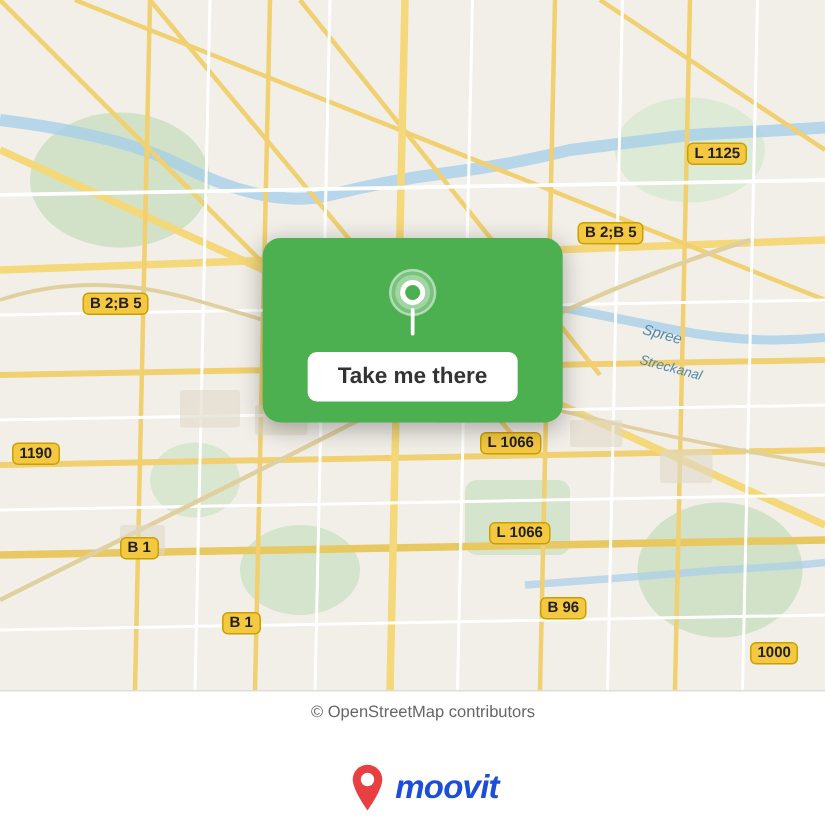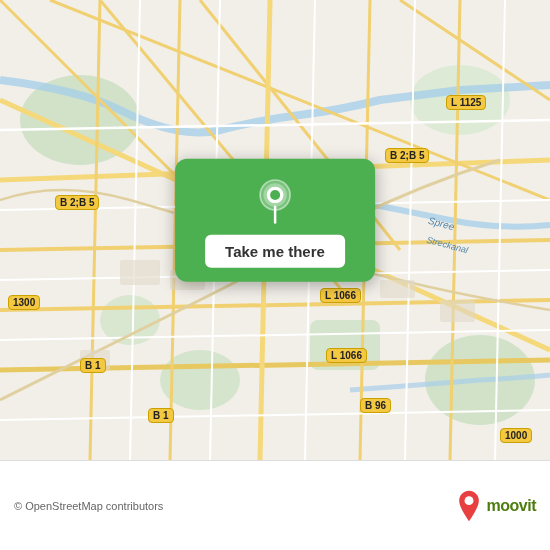--- a/index.html
+++ b/index.html
@@ -61,21 +61,22 @@
     }
 
     #bottom-bar {
       width: 550px;
       height: 90px;
       background: white;
       border-top: 1px solid #ddd;
       display: flex;
       align-items: center;
       justify-content: space-between;
-      padding: 8px 14px 8px 14px;
+      padding: 8px 14px 8px 28px;
+      flex-direction: column;
     }
 
     #bottom-left {
       display: flex;
       flex-direction: column;
       gap: 4px;
       flex: 1;
     }
 
     #osm-credit {
@@ -96,24 +97,25 @@
       gap: 4px;
       flex-shrink: 0;
     }
 
     #moovit-pin {
       width: 28px;
       height: 34px;
     }
 
     #moovit-text {
-      font-size: 16px;
+      font-size: 22px;
       font-weight: 700;
-      color: #4d7c0f;
+      color: #1d4ed8;
       letter-spacing: -0.5px;
+      font-style: italic;
     }
 
     
     .road-badge {
       position: absolute;
       background: #f5c842;
       border: 1.5px solid #c8a000;
       border-radius: 4px;
       font-size: 10px;
       font-weight: bold;
@@ -180,24 +182,24 @@
     <rect x="170" y="270" width="35" height="20" rx="2" fill="#e0d8c8" opacity="0.6"></rect>
     <rect x="290" y="260" width="40" height="22" rx="2" fill="#e0d8c8" opacity="0.6"></rect>
     <rect x="380" y="280" width="35" height="18" rx="2" fill="#e0d8c8" opacity="0.6"></rect>
     <rect x="80" y="350" width="30" height="20" rx="2" fill="#e0d8c8" opacity="0.6"></rect>
     <rect x="440" y="300" width="35" height="22" rx="2" fill="#e0d8c8" opacity="0.6"></rect>
   </svg>
 
   
   <div class="road-badge" style="left:55px; top:195px;">B 2;B 5</div>
   <div class="road-badge" style="left:385px; top:148px;">B 2;B 5</div>
-  <div class="road-badge" style="left:446px; top:95px;">L 1125</div>
+  <div class="road-badge" style="left:458px; top:95px;">L 1125</div>
   <div class="road-badge" style="left:320px; top:288px;">L 1066</div>
   <div class="road-badge" style="left:326px; top:348px;">L 1066</div>
-  <div class="road-badge" style="left:8px; top:295px;">1300</div>
+  <div class="road-badge" style="left:8px; top:295px;">1190</div>
   <div class="road-badge" style="left:80px; top:358px;">B 1</div>
   <div class="road-badge" style="left:148px; top:408px;">B 1</div>
   <div class="road-badge" style="left:360px; top:398px;">B 96</div>
   <div class="road-badge" style="left:484px; top:428px;margin-left:16px;">1000</div>
   
   
   <div style="position:absolute; left:428px; top:218px; font-size:10px; color:#5588aa; transform:rotate(15deg); font-style:italic;">Spree</div>
   <div style="position:absolute; left:426px; top:240px; font-size:9px; color:#5588aa; transform:rotate(15deg); font-style:italic;">Streckanal</div>
 
   

